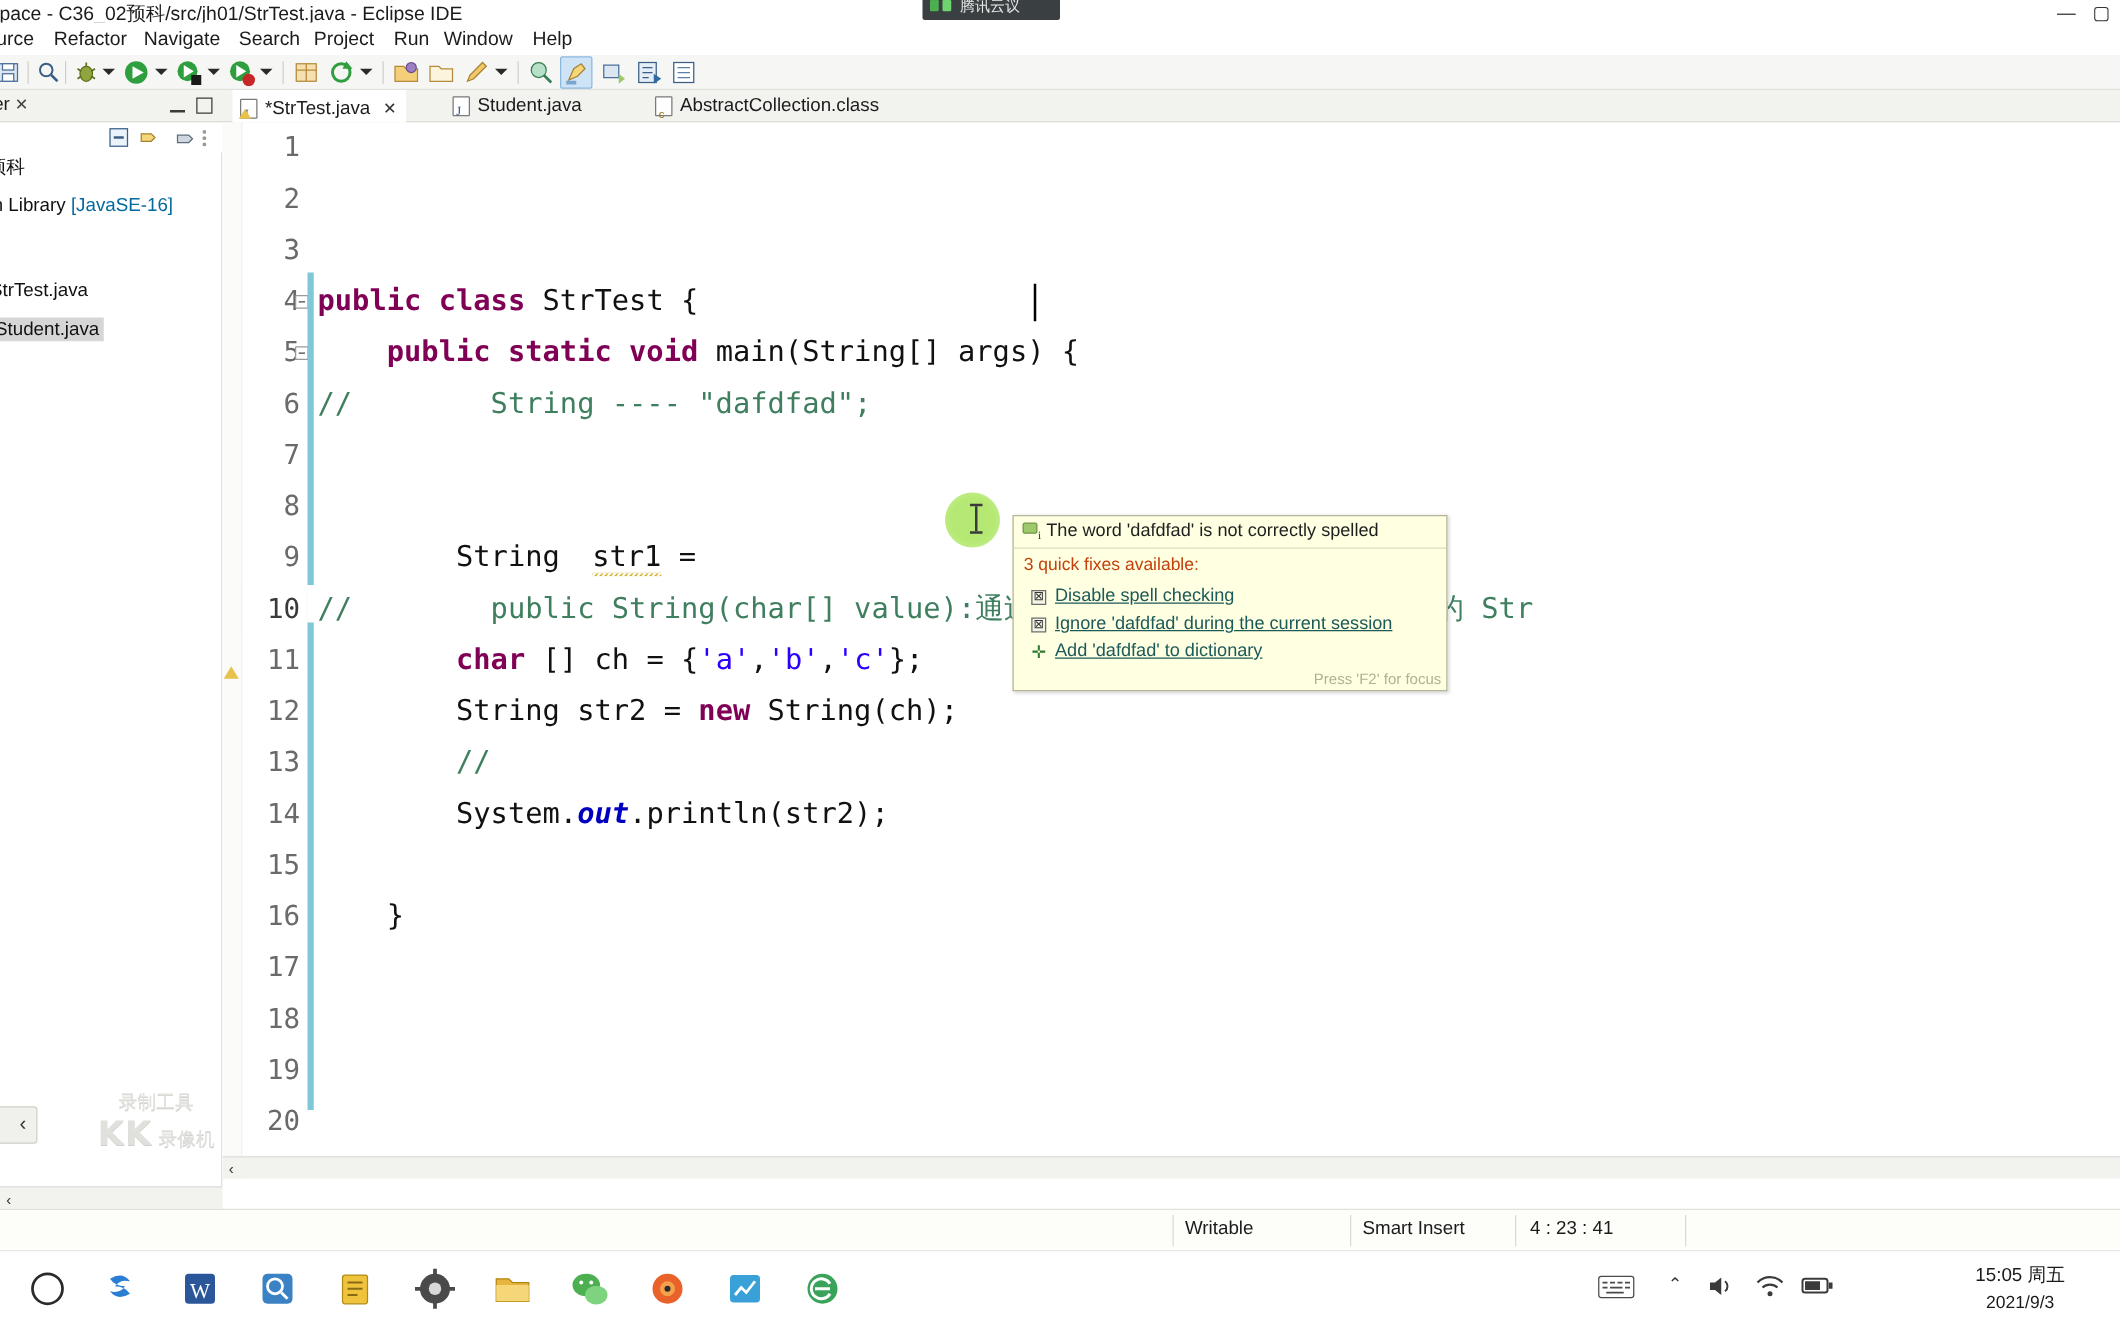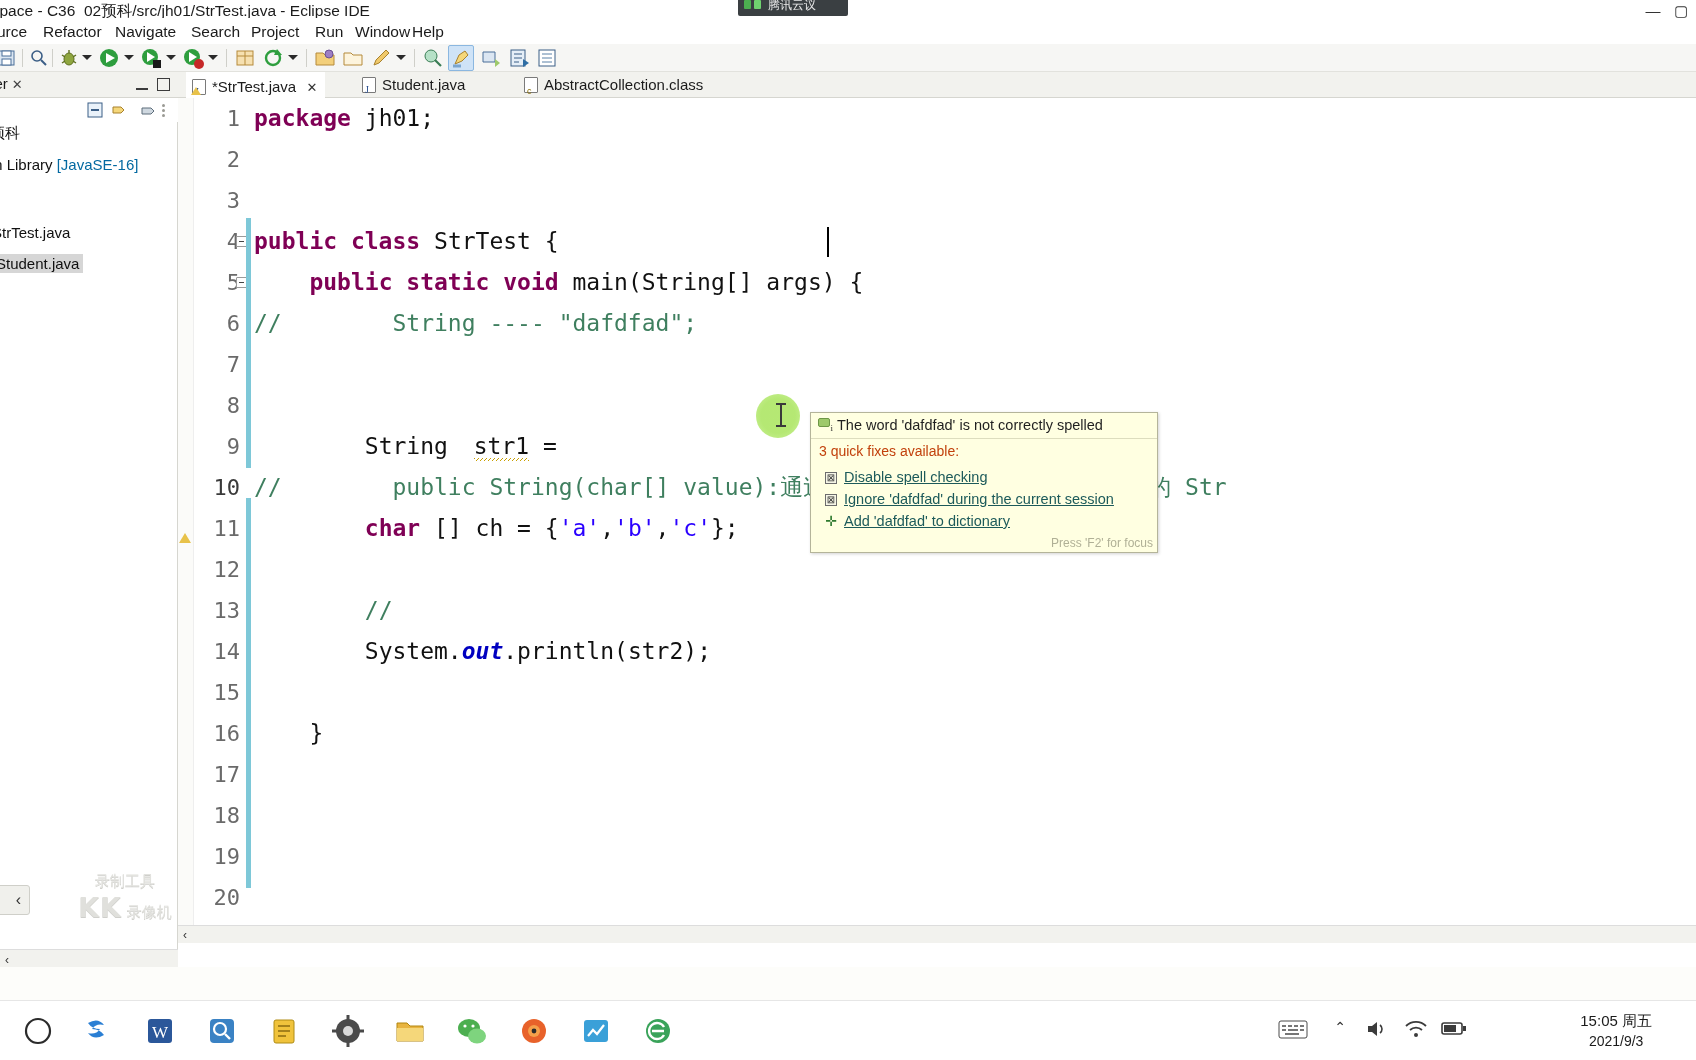--- a/index.html
+++ b/index.html
@@ -323,21 +323,21 @@
   </div>
 
   <div class="menubar">
     <div class="mi" style="left:-6px">urce</div>
     <div class="mi" style="left:40px">Refactor</div>
     <div class="mi" style="left:112px">Navigate</div>
     <div class="mi" style="left:188px">Search</div>
     <div class="mi" style="left:248px">Project</div>
     <div class="mi" style="left:312px">Run</div>
     <div class="mi" style="left:352px">Window</div>
-    <div class="mi" style="left:409px">Help</div>
+    <div class="mi" style="left:423px">Help</div>
   </div>
 
   <div class="toolbar">
 
     <div class="tb-ico" style="left:-4px">
       <svg width="22" height="22" viewBox="0 0 22 22">
           <rect x="3" y="4" width="15" height="14" fill="#dbe6f2" stroke="#4a6f99"></rect>
           <rect x="6" y="4" width="9" height="5" fill="#fff" stroke="#4a6f99"></rect>
           <rect x="6" y="12" width="9" height="6" fill="#fff" stroke="#4a6f99"></rect>
         </svg>
@@ -564,30 +564,30 @@
         <div class="ln" style="top:779px">20</div>
       </div>
 
       <div class="fold" style="top:138px"></div>
       <div class="fold" style="top:179px"></div>
 
       <div class="change-bar" style="top:120px; height:250px;"></div>
       <div class="change-bar" style="top:400px; height:390px;"></div>
 
       <div class="code-text">
-        <div class="code-line" style="top:0px"><span class="kw">package</span> <span class="pl">jh01;</span></div>
         <div class="code-line" style="top:41px"></div>
         <div class="code-line" style="top:82px"></div>
         <div class="code-line" style="top:123px"><span class="kw">public class</span> <span class="pl">StrTest {</span></div>
         <div class="code-line" style="top:164px">    <span class="kw">public static void</span> <span class="pl">main(String[] args) {</span></div>
         <div class="code-line" style="top:205px"><span class="cmt">//        String ---- "dafdfad";</span></div>
         <div class="code-line" style="top:287px"></div>
         <div class="code-line" style="top:328px">        <span class="pl">String </span><span class="squig pl">str1</span><span class="pl"> = </span></div>
         <div class="code-line" style="top:369px"><span class="cmt">//        public String(char[] value):通过当前参数中的字符数组来构造新的 Str</span></div>
         <div class="code-line" style="top:410px">        <span class="kw">char</span> <span class="pl">[] ch = {</span><span class="str">'a'</span><span class="pl">,</span><span class="str">'b'</span><span class="pl">,</span><span class="str">'c'</span><span class="pl">};</span></div>
+        <div class="code-line" style="top:451px">        <span class="pl">String str2 = </span><span class="kw">new</span><span class="pl"> String(ch);</span></div>
         <div class="code-line" style="top:492px">        <span class="cmt">//</span></div>
         <div class="code-line" style="top:533px">        <span class="pl">System.</span><span class="fld">out</span><span class="pl">.println(str2);</span></div>
         <div class="code-line" style="top:574px"></div>
         <div class="code-line" style="top:615px">    <span class="pl">}</span></div>
         <div class="code-line" style="top:656px"></div>
         <div class="code-line" style="top:697px"></div>
         <div class="code-line" style="top:738px"></div>
         <div class="code-line" style="top:779px"></div>
         <div class="caret" style="left:573px; top:129px;"></div>
       </div>
@@ -622,20 +622,29 @@
         <a>Ignore 'dafdfad' during the current session</a>
       </div>
       <div class="tt-item" style="top:100px">
         <span class="plusico">✛</span>
         <a>Add 'dafdfad' to dictionary</a>
       </div>
       <div class="tt-foot">Press 'F2' for focus</div>
     </div>
   </div>
 
+  <div class="statusbar">
+    <div class="st-div" style="left:938px"></div>
+    <div class="st-seg" style="left:948px">Writable</div>
+    <div class="st-div" style="left:1080px"></div>
+    <div class="st-seg" style="left:1090px">Smart Insert</div>
+    <div class="st-div" style="left:1212px"></div>
+    <div class="st-seg" style="left:1224px">4 : 23 : 41</div>
+    <div class="st-div" style="left:1348px"></div>
+  </div>
 
   <div class="taskbar">
     <div class="tsk" style="left:18px">
       <svg width="40" height="40" viewBox="0 0 40 40">
           <circle cx="20" cy="20" r="12" fill="none" stroke="#2b2b2b" stroke-width="2.2"></circle>
         </svg>
     </div>
     <div class="tsk" style="left:76px">
       <svg width="40" height="40" viewBox="0 0 40 40">
           <path d="M12 12 q10 -6 16 2 q-8 -2 -12 4 q8 0 12 6 q-10 6 -16 -2 q8 2 12 -4 q-8 0 -12 -6 Z" fill="#2a7fd4"></path>

